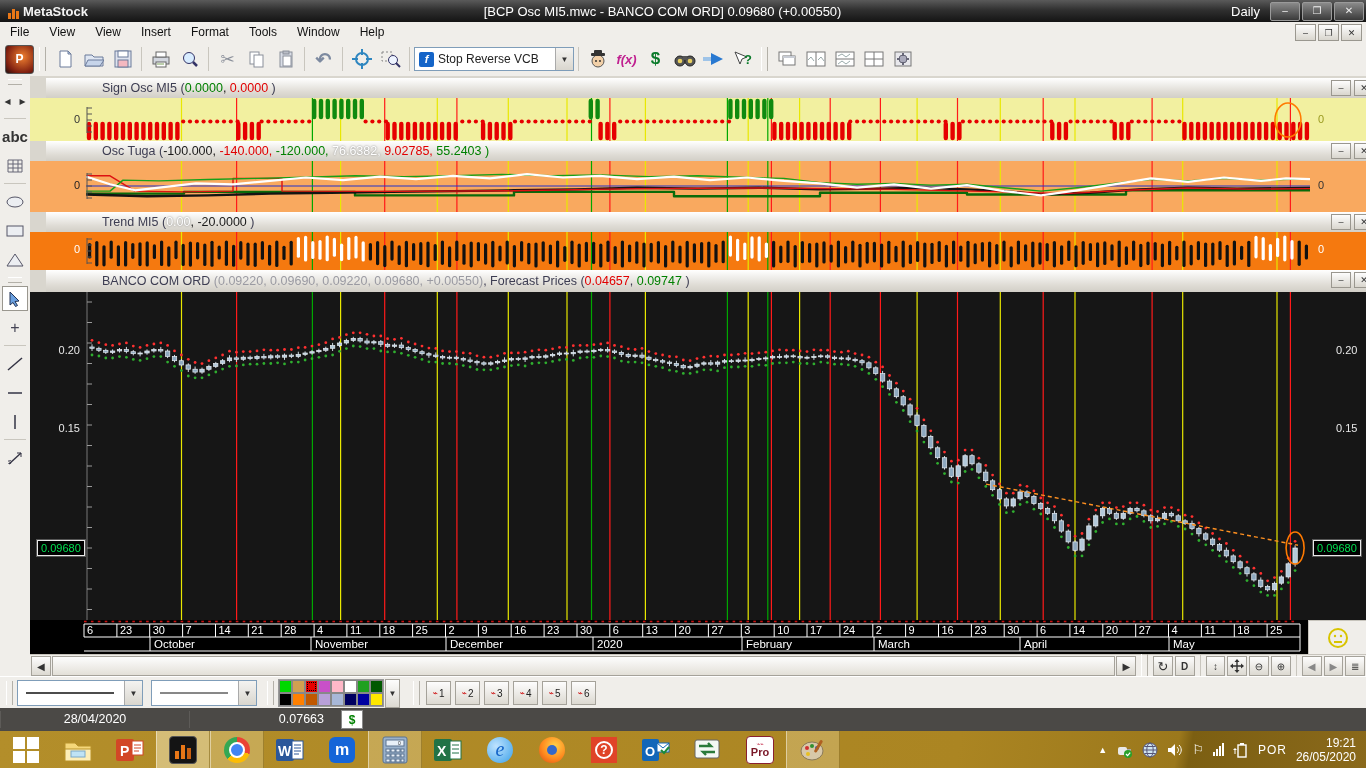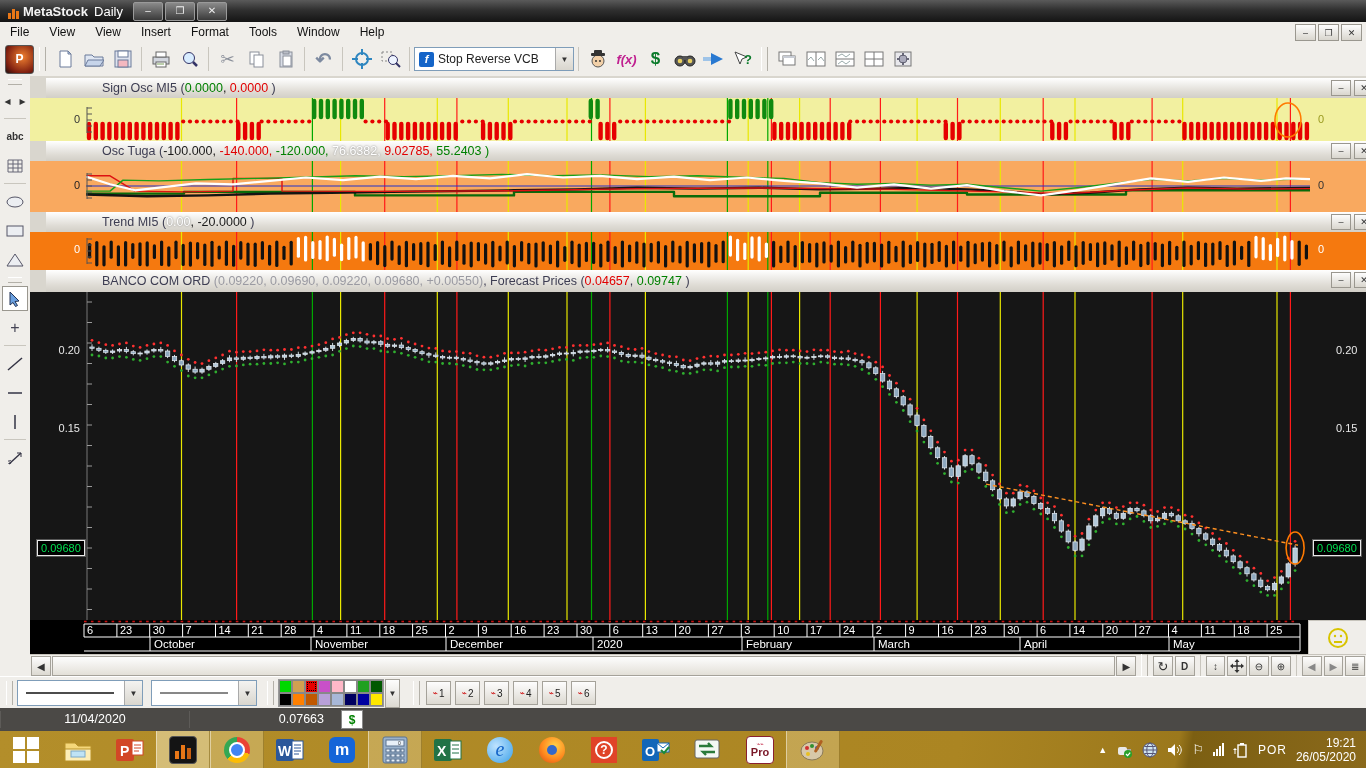--- a/index.html
+++ b/index.html
@@ -100,20 +100,21 @@
 
 <div id="screen">
 
   <div class="titlebar">
     <div class="logo">
       <div class="b1"></div>
         <div class="b2"></div>
         <div class="b3"></div>
       <span class="appname">MetaStock</span>
     </div>
+    <div class="title-center">[BCP Osc MI5.mwc - BANCO COM ORD]   0.09680 (+0.00550)</div>
     <span class="title-daily">Daily</span>
     <div class="winbtn">–</div>
     <div class="winbtn">❐</div>
     <div class="winbtn">✕</div>
   </div>
 
   <div class="menubar">
     <span class="menu-item">File</span>
     <span class="menu-item">View</span>
     <span class="menu-item">View</span>
@@ -283,21 +284,21 @@
       </div>
   </div>
 
   <div class="lefttools">
     <div class="lthandle"></div>
     <div style="display:flex;gap:1px;">
       <div class="ltbtn" style="width:12px;">◂</div>
       <div class="ltbtn" style="width:12px;">▸</div>
     </div>
     <div class="ltsep"></div>
-    <div class="ltbtn" style="font-size:10px;font-weight:bold;">abc</div>
+    <div class="ltbtn" style="font-size:15px;font-weight:bold;">abc</div>
     <div class="ltbtn">
         <svg width="16" height="14">
           <path d="M1 1h14v12H1zM1 5h14M1 9h14M6 1v12M11 1v12" fill="none" stroke="#667"></path>
         </svg>
       </div>
     <div class="ltsep"></div>
     <div class="ltbtn">
         <svg width="18" height="12">
           <ellipse cx="9" cy="6" rx="8" ry="5" fill="#eceef2" stroke="#556"></ellipse>
         </svg>
@@ -1980,21 +1981,21 @@
         <div class="numbtn"><span class="mk">⌁</span>1</div>
         <div class="numbtn"><span class="mk">⌁</span>2</div>
         <div class="numbtn"><span class="mk">⌁</span>3</div>
         <div class="numbtn"><span class="mk">⌁</span>4</div>
         <div class="numbtn"><span class="mk">⌁</span>5</div>
         <div class="numbtn"><span class="mk">⌁</span>6</div>
       </div>
   </div>
 
   <div class="statusbar">
-    <span class="statcell" style="width:160px;text-align:center;">11/04/2020</span>
+    <span class="statcell" style="width:160px;text-align:center;">28/04/2020</span>
     <span class="statcell" style="width:120px;text-align:right;">0.07663</span>
     <div class="dollarbtn">
         <span>$</span>
       </div>
   </div>
 
   <div class="taskbar">
     <div class="tslot">
         <div class="startgrid">
           <div></div>

